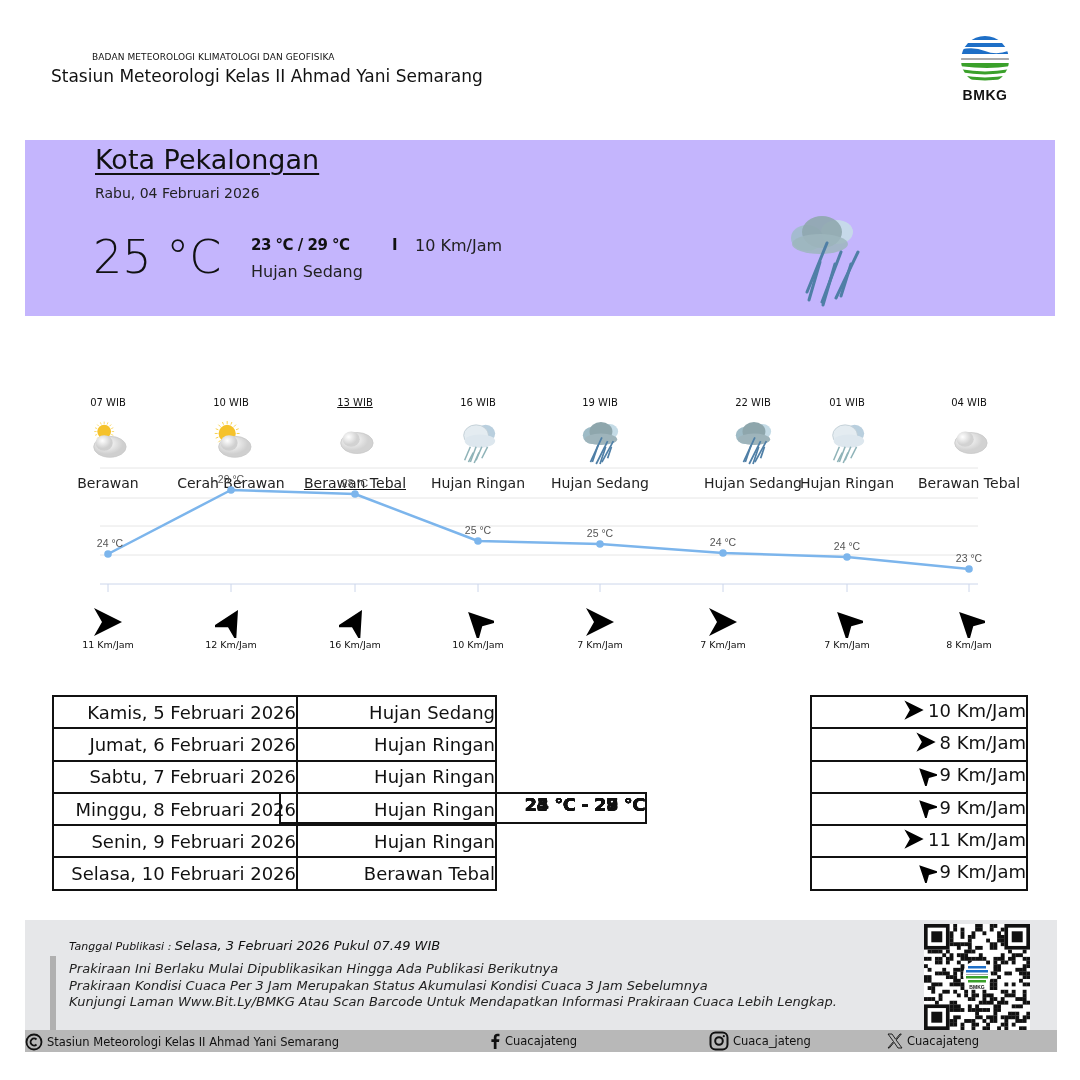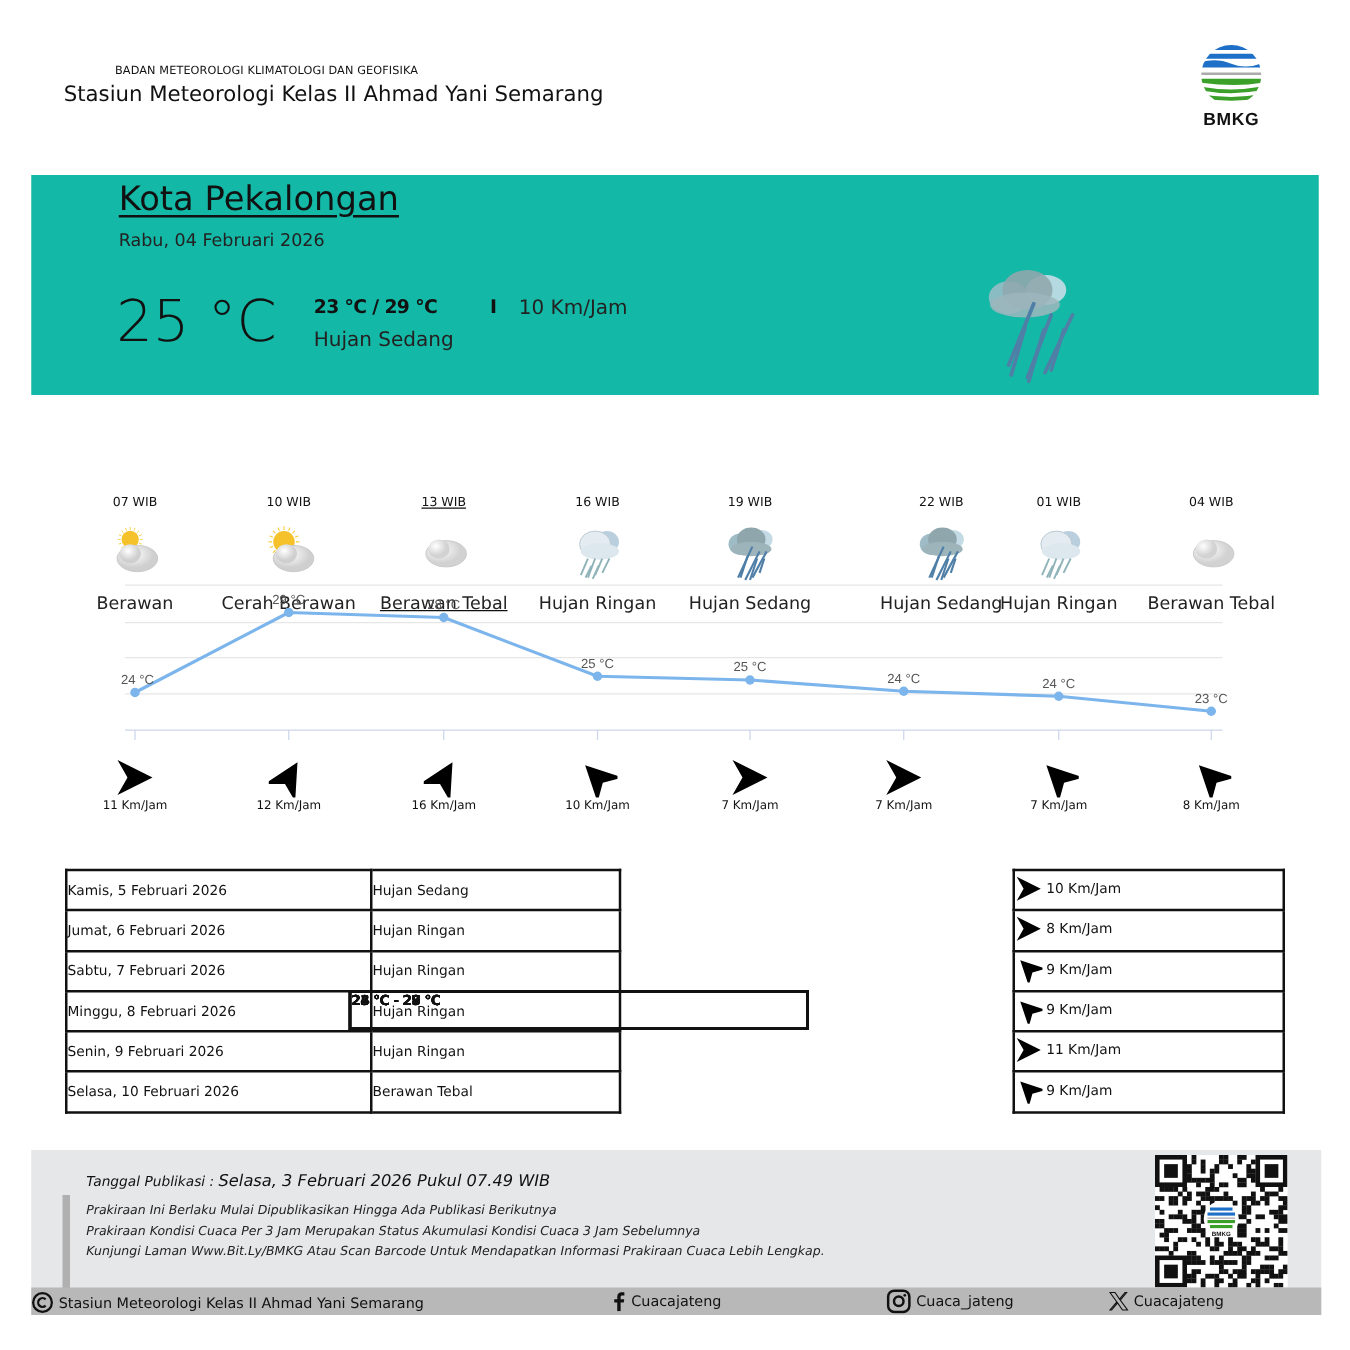--- a/index.html
+++ b/index.html
@@ -6,21 +6,21 @@
   html, body { width: 1080px; height: 1080px; background: #ffffff; overflow: hidden; }
   body { position: relative; font-family: "DejaVu Sans", sans-serif; color: #111; }
 
   .agency { position: absolute; left: 52px; top: 52px; font-size: 9px; letter-spacing: 0.1px; color: #111; padding-left: 40px; }
   .station { position: absolute; left: 51px; top: 66px; font-size: 17px; color: #111; }
 
   .logo { position: absolute; left: 957px; top: 34px; width: 56px; text-align: center; }
   .logo svg { display: block; margin: 0 auto; }
   .logo-text { font-family: "Liberation Sans", sans-serif; font-weight: bold; font-size: 14px; color: #111; margin-top: 1px; letter-spacing: 0.5px; }
 
-  .hero { position: absolute; left: 25px; top: 140px; width: 1030px; height: 176px; background: #14b8a6; }
+  .hero { position: absolute; left: 25px; top: 140px; width: 1030px; height: 176px; background: #c4b5fd; }
   .city { position: absolute; left: 70px; top: 4px; font-size: 27px; text-decoration: underline; text-decoration-thickness: 2px; text-underline-offset: 4px; color: #111; }
   .hero-date { position: absolute; left: 70px; top: 45px; font-size: 14px; color: #222; }
   .cur-temp { position: absolute; left: 68px; top: 90px; font-size: 46px; font-weight: 300; color: #111; }
   .range { position: absolute; left: 226px; top: 96px; font-size: 15px; font-weight: bold; letter-spacing: -0.5px; color: #111; }
   .sep { position: absolute; left: 367px; top: 96px; font-size: 15px; font-weight: bold; color: #111; }
   .wind-now { position: absolute; left: 390px; top: 96px; font-size: 16px; color: #222; }
   .cond-now { position: absolute; left: 226px; top: 122px; font-size: 16px; color: #222; }
   .hero-icon { position: absolute; left: 740px; top: 70px; }
 
   .hours { position: absolute; left: 45px; top: 352px; width: 980px; height: 100px; }
@@ -30,32 +30,32 @@
   .hour .c { font-size: 14px; color: #222; }
 
   .chart { position: absolute; left: 0; top: 462px; width: 1080px; height: 130px; }
 
   .winds { position: absolute; left: 45px; top: 605px; width: 980px; height: 50px; }
   .wind { position: absolute; top: 0; width: 100px; text-align: center; }
   .wind .a { height: 34px; display: flex; align-items: center; justify-content: center; }
   .wind .s { font-size: 9.5px; color: #111; }
 
   table.forecast { position: absolute; left: 52px; top: 695px; width: 976px; border-collapse: collapse; }
-  table.forecast td { border: 2px solid #111; height: 32.3px; text-align: left; font-size: 11px; color: #111; }
+  table.forecast td { border: 2px solid #111; height: 32.3px; text-align: right; font-size: 18px; color: #111; }
   td.day { width: 244px; font-size: 13px; }
   td.cond { width: 199px; font-size: 15px; }
   td.range { width: 368px; font-size: 13px; }
   td.wind-cell { width: 216px; font-size: 13px; }
   .wc { display: inline-flex; align-items: center; gap: 3px; }
 
   .footer { position: absolute; left: 25px; top: 920px; width: 1032px; height: 132px; background: #e6e7e9; }
   .pub { position: absolute; left: 44px; top: 18px; font-style: italic; font-size: 13px; color: #111; }
   .pub .lbl { font-size: 11px; }
   .bar { position: absolute; left: 25px; top: 36px; width: 6px; height: 76px; background: #b0b0b0; }
-  .notes { position: absolute; left: 44px; top: 41px; font-style: italic; font-size: 10px; color: #222; line-height: 16.5px; }
+  .notes { position: absolute; left: 44px; top: 41px; font-style: italic; font-size: 13px; color: #222; line-height: 16.5px; }
   .qr { position: absolute; left: 899px; top: 4px; width: 106px; height: 106px; background: #fff; }
   .bottombar { position: absolute; left: 0; top: 110px; width: 1032px; height: 22px; background: #b8b8b8; font-size: 11.5px; color: #111; }
   .bb-item { position: absolute; top: 3px; display: flex; align-items: center; gap: 4px; }
 </style>
 </head>
 <body>
 
 <div class="agency">BADAN METEOROLOGI KLIMATOLOGI DAN GEOFISIKA</div>
 <div class="station">Stasiun Meteorologi Kelas II Ahmad Yani Semarang</div>
 

